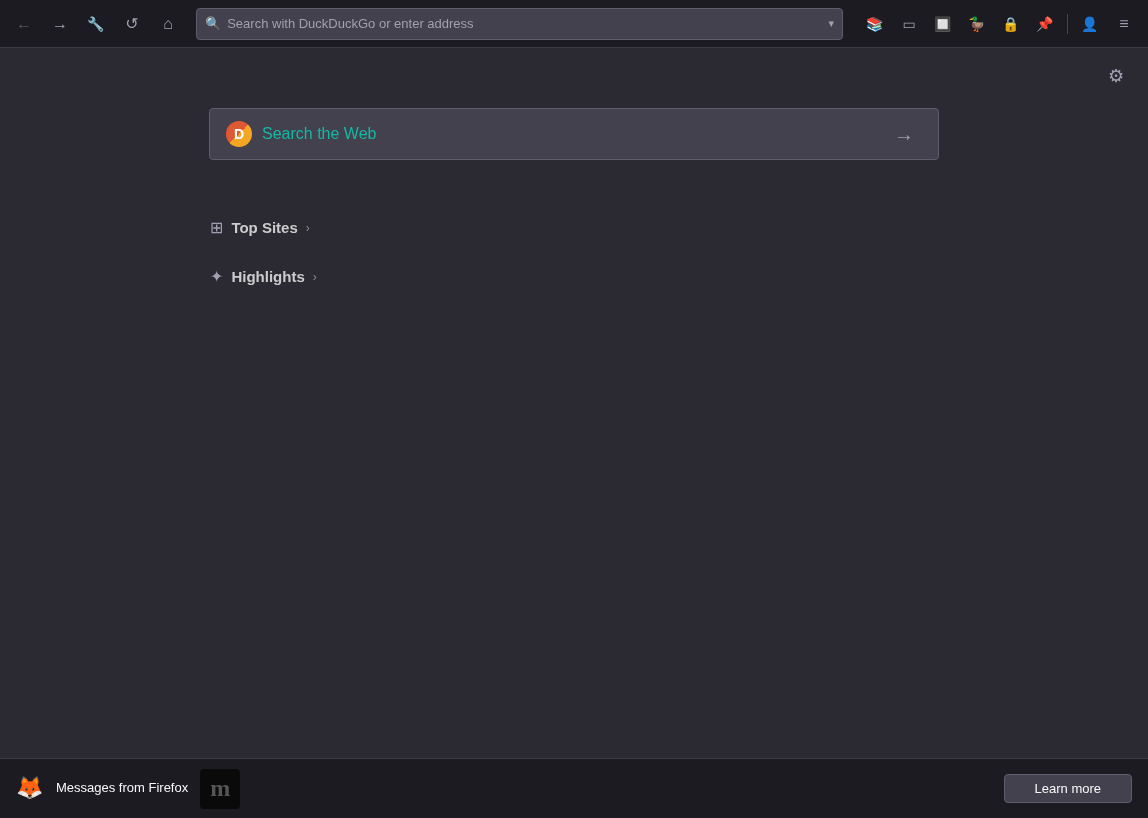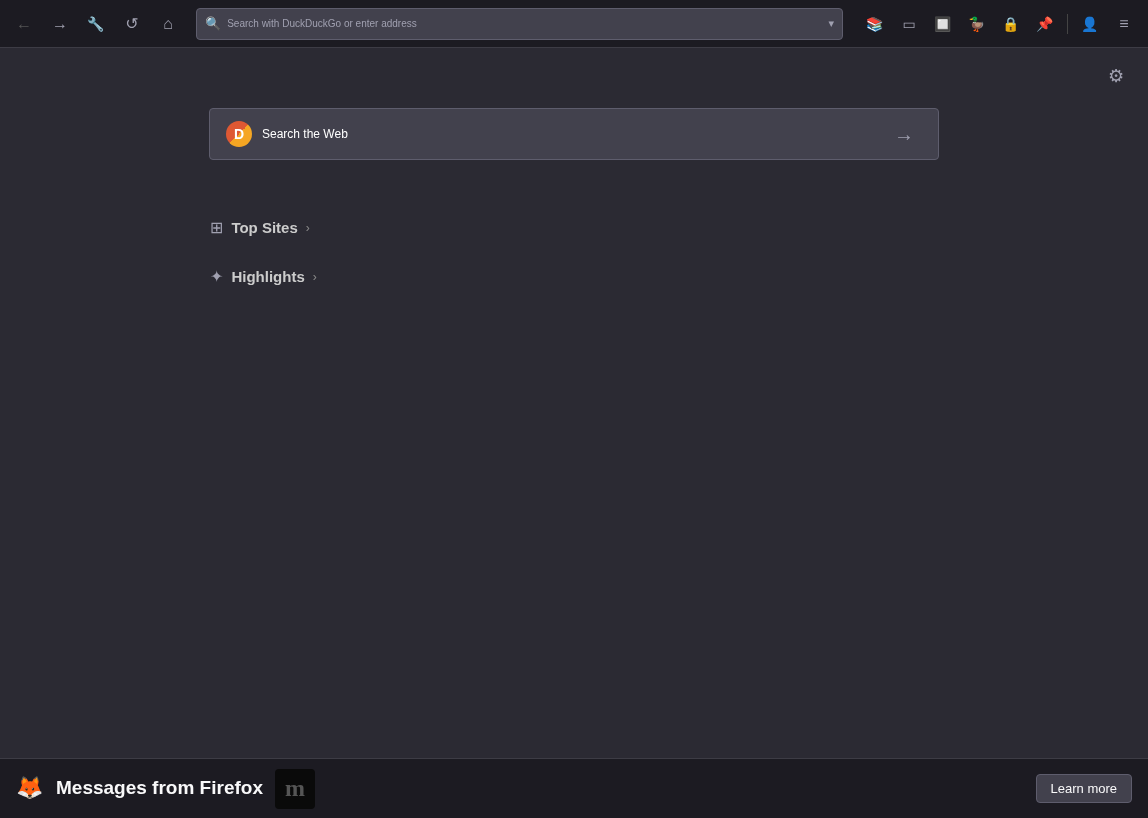--- a/index.html
+++ b/index.html
@@ -58,21 +58,21 @@
     }
 
     .address-bar-search-icon {
       color: #a0a0b0;
       margin-right: 6px;
       font-size: 13px;
     }
 
     .address-bar-text {
       color: #a0a0b0;
-      font-size: 10px;
+      font-size: 13px;
       flex: 1;
     }
 
     .address-bar-dropdown {
       color: #a0a0b0;
       font-size: 11px;
       cursor: pointer;
     }
 
     .toolbar-icons {
@@ -164,22 +164,22 @@
       align-items: center;
       justify-content: center;
       flex-shrink: 0;
       font-size: 14px;
       color: white;
       font-weight: bold;
     }
 
     .search-input-text {
       flex: 1;
-      color: #ffffff;
-      font-size: 12px;
+      color: #14b8a6;
+      font-size: 16px;
     }
 
     .search-go-btn {
       width: 36px;
       height: 36px;
       background: transparent;
       border: none;
       border-radius: 4px;
       display: flex;
       align-items: center;
@@ -235,43 +235,43 @@
       gap: 12px;
     }
 
     .firefox-logo {
       width: 28px;
       height: 28px;
       flex-shrink: 0;
     }
 
     .bottom-message-title {
-      font-size: 19px;
-      font-weight: 700;
+      font-size: 13px;
+      font-weight: 400;
       color: #f9f9fa;
       margin-bottom: 2px;
     }
 
     .bottom-message-text {
       font-size: 12px;
       color: #a0a0b0;
       max-width: 580px;
       white-space: nowrap;
       overflow: hidden;
       text-overflow: ellipsis;
     }
 
     .bottom-learn-more {
       margin-left: auto;
       background: #42414d;
       border: 1px solid #5e5d6d;
       border-radius: 4px;
       color: #f9f9fa;
       font-size: 13px;
-      padding: 6px 14px;
+      padding: 6px 30px;
       cursor: pointer;
       white-space: nowrap;
     }
 
     .bottom-article-thumb {
       width: 40px;
       height: 40px;
       background: #1a1a1a;
       border-radius: 4px;
       flex-shrink: 0;

